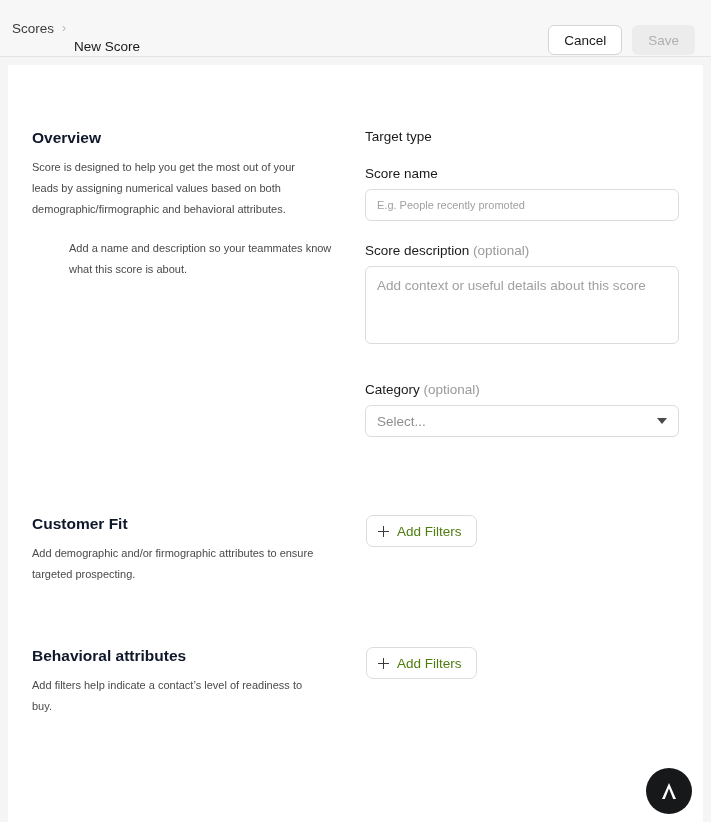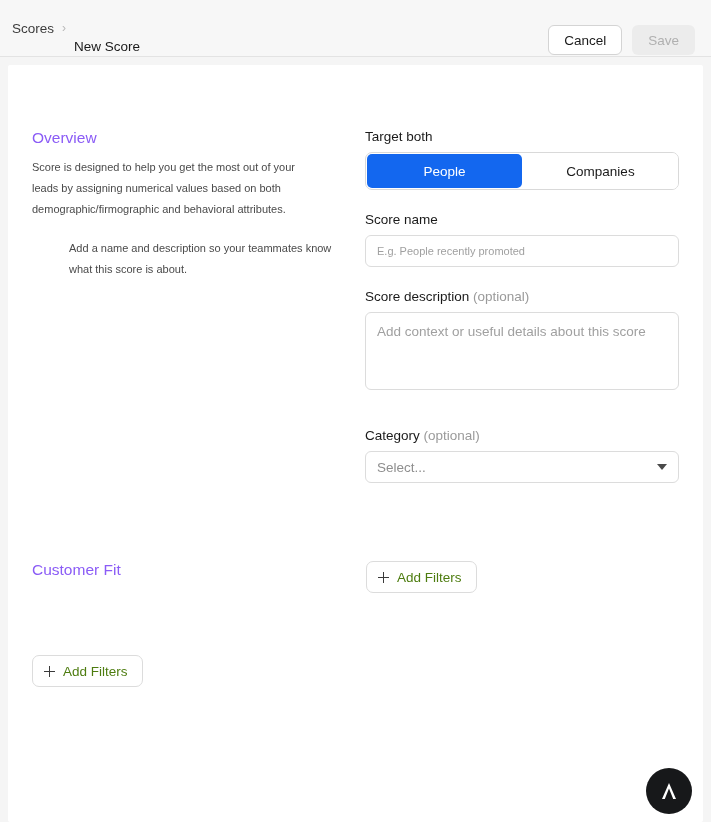--- a/index.html
+++ b/index.html
@@ -89,22 +89,22 @@
   }
   .col-left {
     width: 334px;
     padding-right: 24px;
   }
   .col-right {
     flex: 1;
   }
   .sec-title {
     font-size: 15.5px;
-    font-weight: normal;
-    color: #8b5cf6;
+    font-weight: bold;
+    color: #0f172a;
     margin: 0 0 10px 0;
   }
   .sec-desc {
     font-size: 11px;
     line-height: 21px;
     color: #4a4a4a;
     margin: 0;
     max-width: 290px;
   }
   .sec-desc + .sec-desc {
@@ -270,25 +270,21 @@
 
     <div class="section">
       <div class="col-left">
         <h2 class="sec-title">Overview</h2>
         <p class="sec-desc">Score is designed to help you get the most out of your leads by assigning numerical values based on both demographic/firmographic and behavioral attributes.</p>
         <p class="sec-desc">Add a name and description so your teammates know what this score is about.</p>
       </div>
       <div class="col-right">
 
         <div class="group">
-          <div class="field-label">Target both</div>
-          <div class="segmented">
-            <div class="seg active">People</div>
-            <div class="seg">Companies</div>
-          </div>
+          <div class="field-label">Target type</div>
         </div>
 
         <div class="group">
           <div class="field-label">Score name</div>
           <input class="text-input" type="text" placeholder="E.g. People recently promoted" style="">
         </div>
 
         <div class="group">
           <div class="field-label">
             <span>Score description</span>
@@ -307,30 +303,35 @@
             <span class="caret"></span>
           </div>
         </div>
 
       </div>
     </div>
 
     <div class="section sec-gap-1">
       <div class="col-left">
         <h2 class="sec-title">Customer Fit</h2>
+        <p class="sec-desc">Add demographic and/or firmographic attributes to ensure targeted prospecting.</p>
       </div>
       <div class="col-right">
         <button class="add-filters">
           <span class="plus"></span>
           <span>Add Filters</span>
         </button>
       </div>
     </div>
 
     <div class="section sec-gap-2">
+      <div class="col-left">
+        <h2 class="sec-title">Behavioral attributes</h2>
+        <p class="sec-desc">Add filters help indicate a contact’s level of readiness to buy.</p>
+      </div>
       <div class="col-right">
         <button class="add-filters">
           <span class="plus"></span>
           <span>Add Filters</span>
         </button>
       </div>
     </div>
 
   </div>
 

